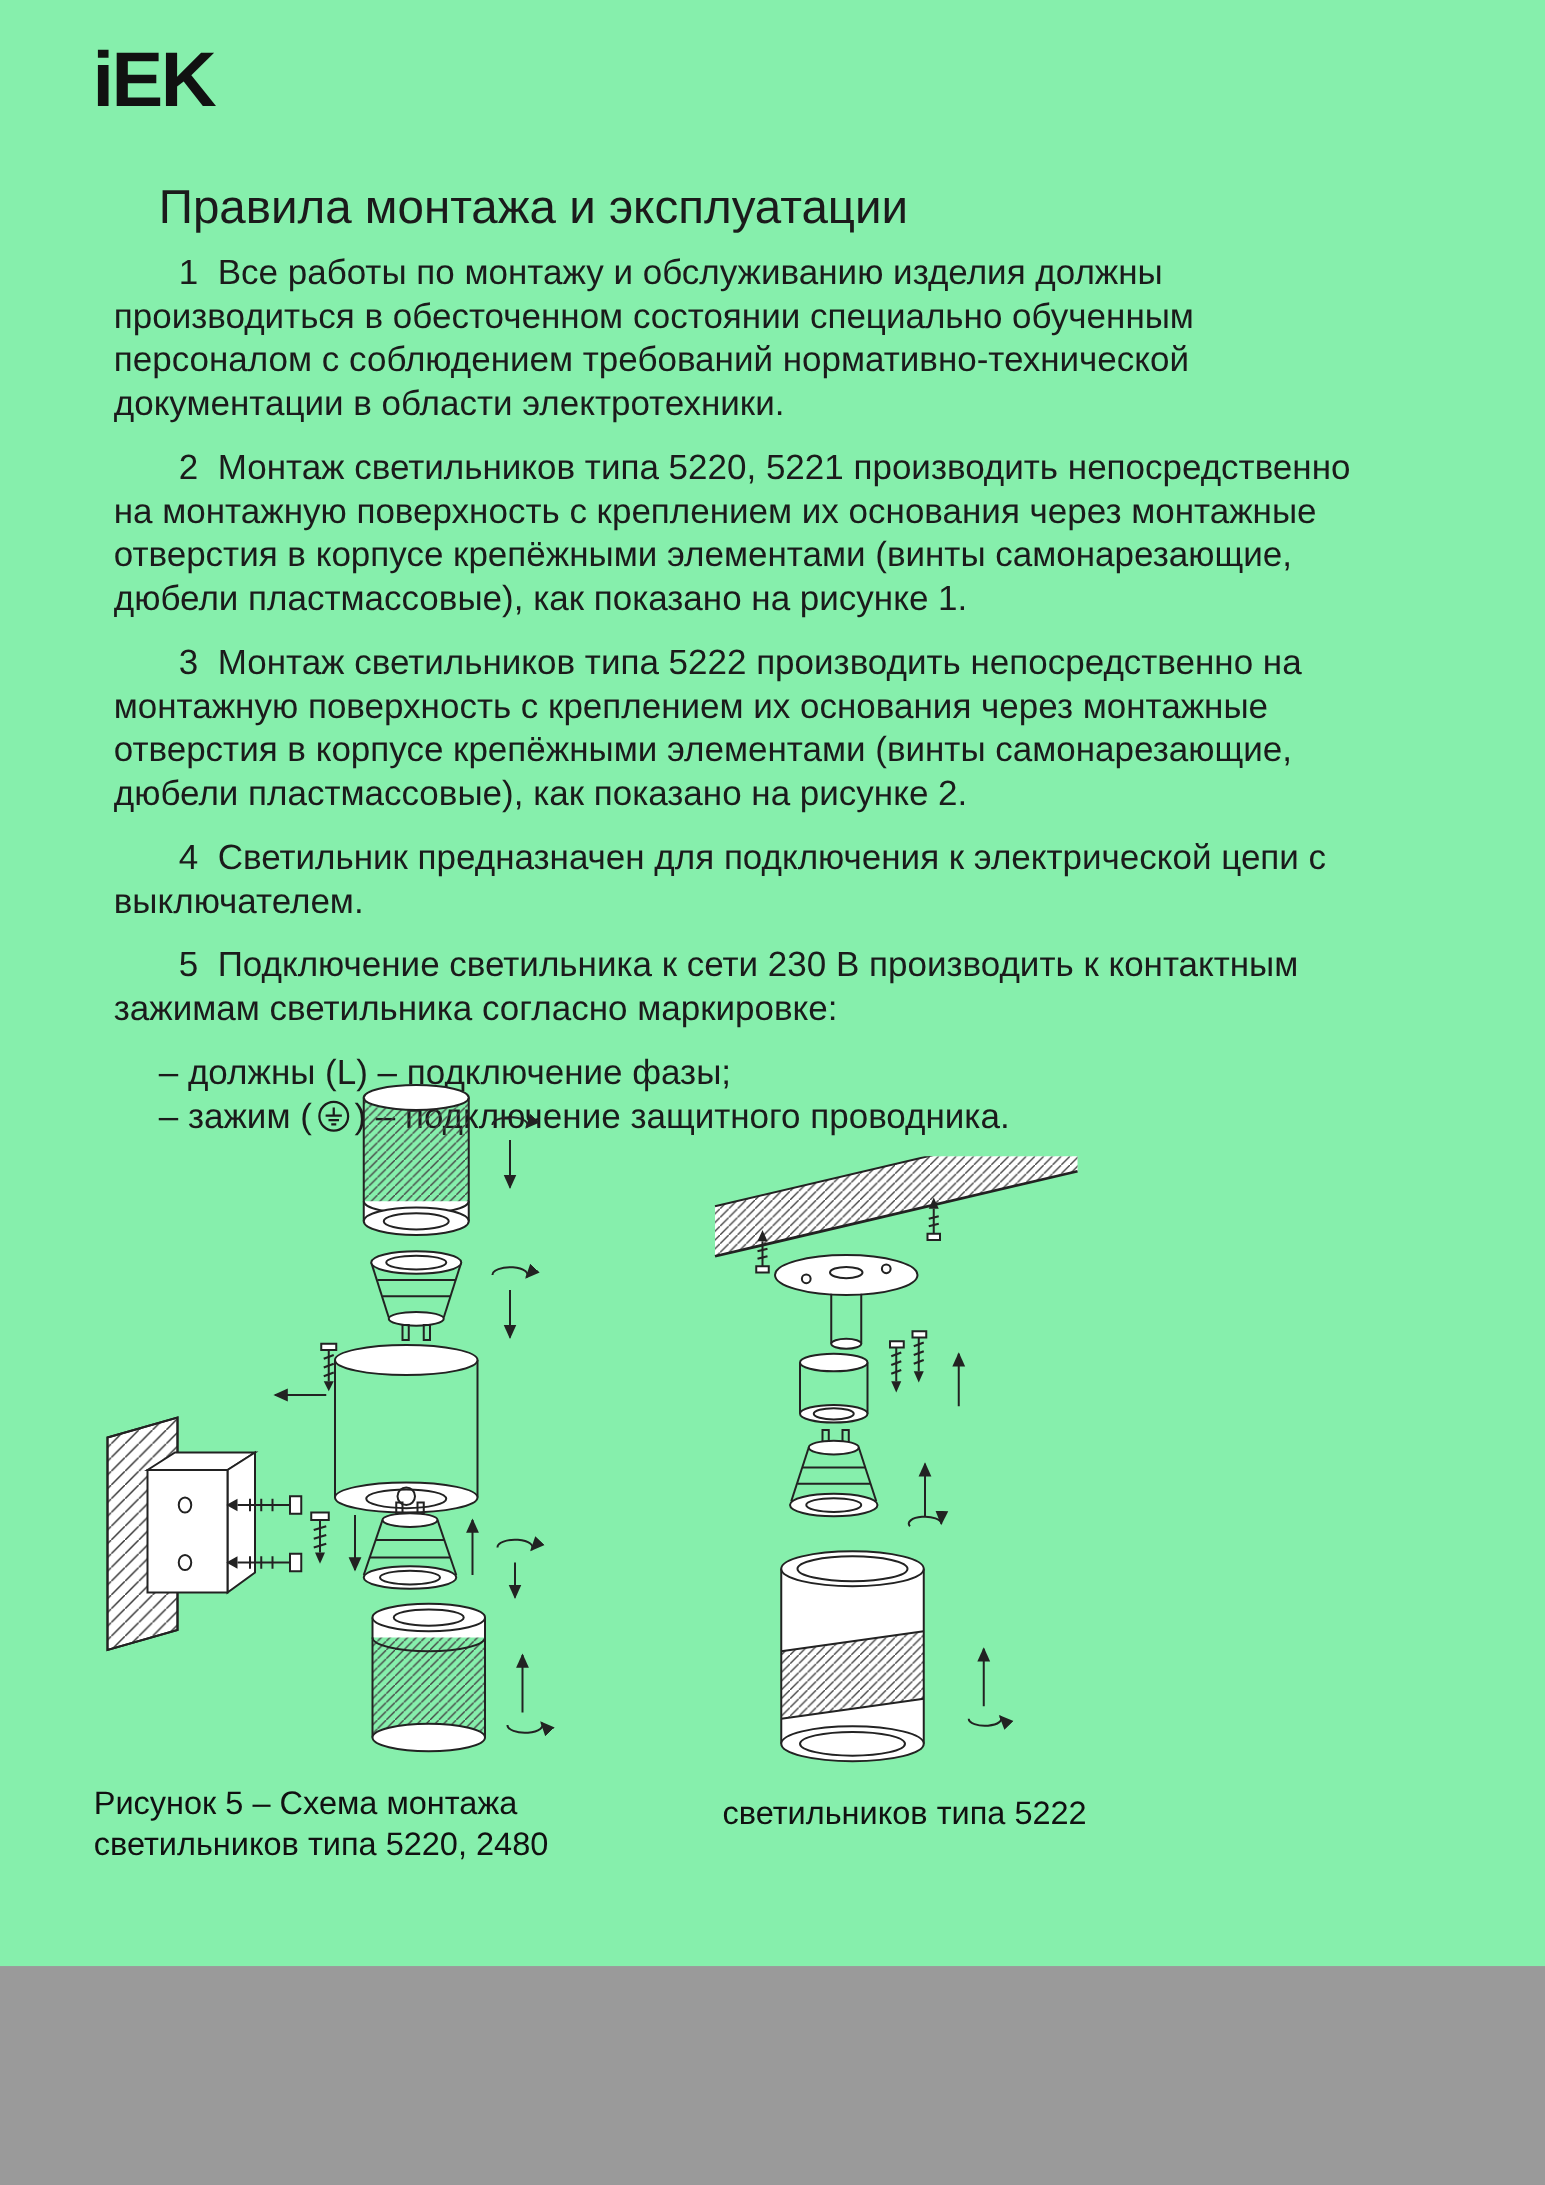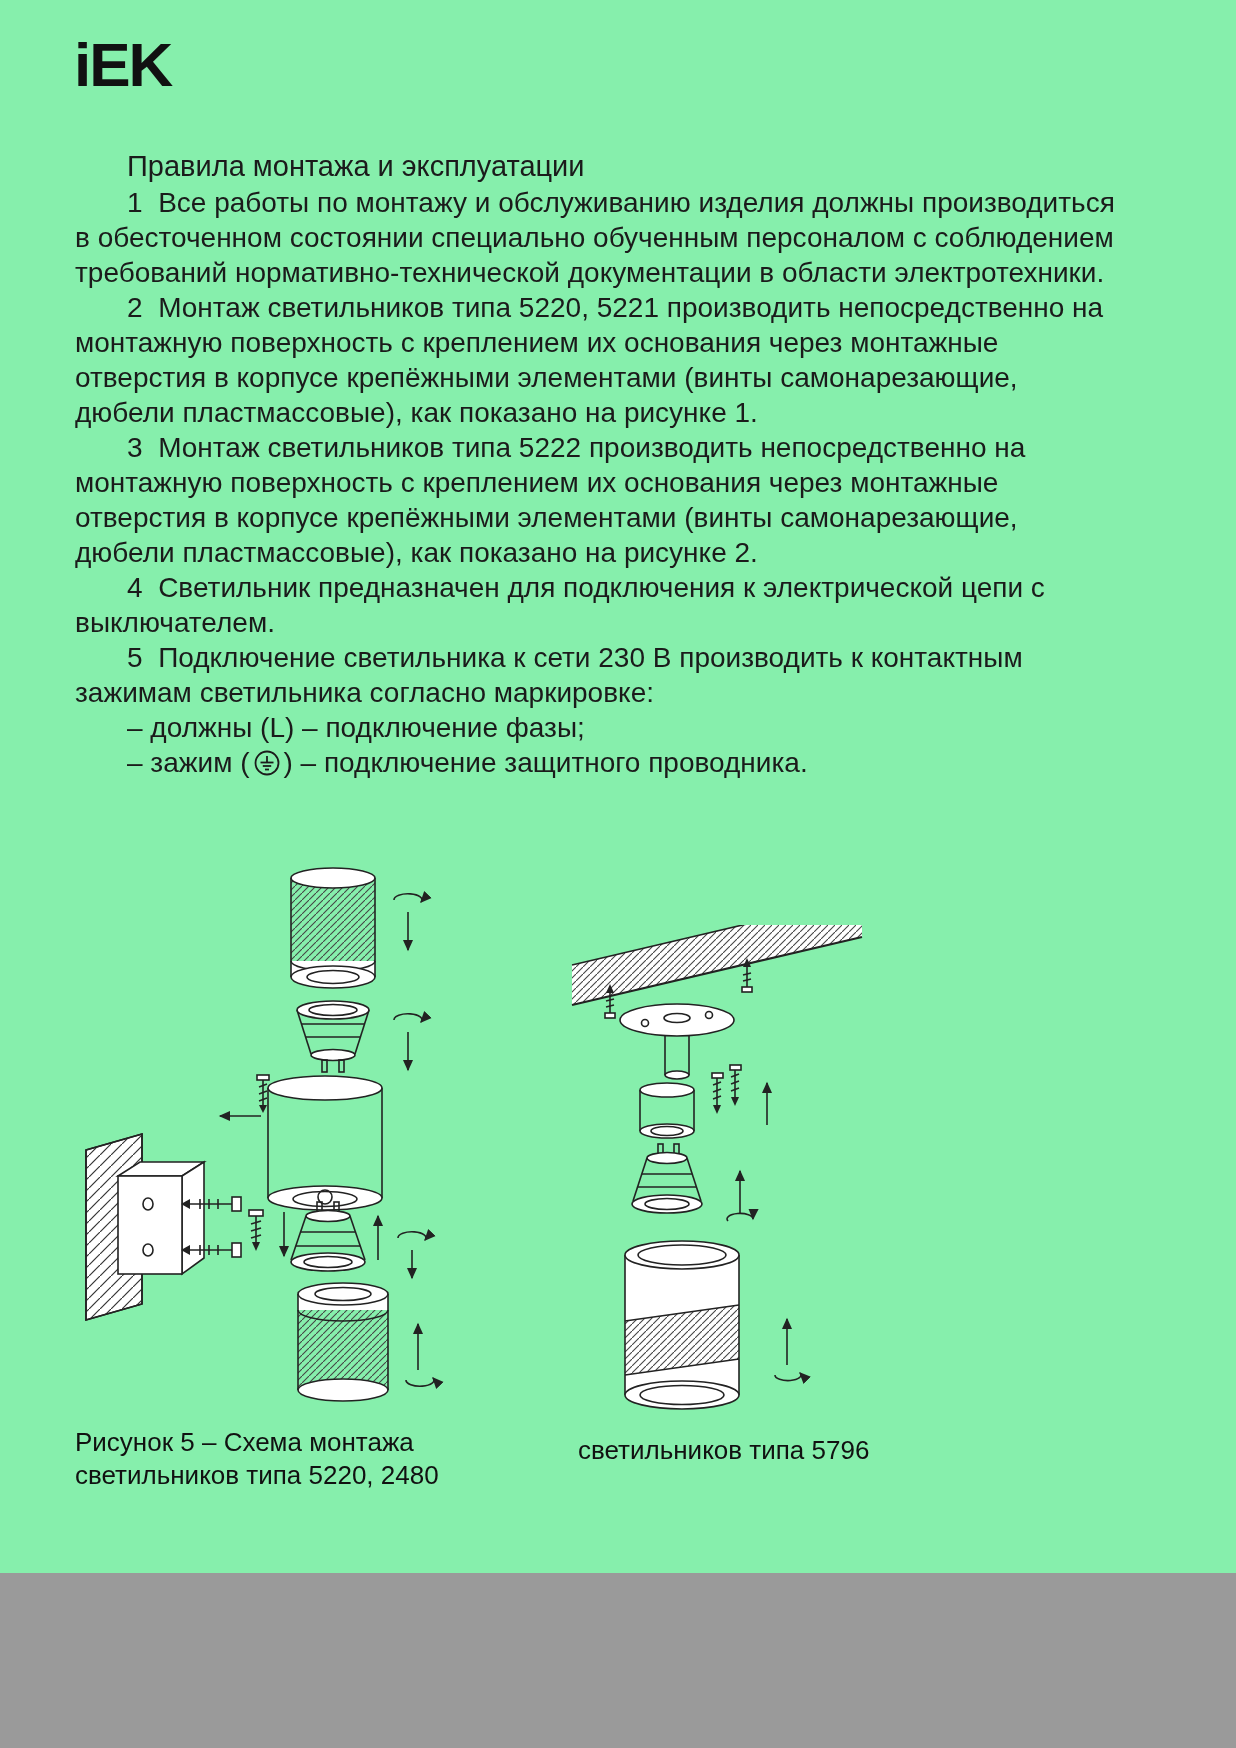--- a/index.html
+++ b/index.html
@@ -15,24 +15,24 @@
   .logo{
     position:absolute;left:74px;top:34px;
     font-size:62px;font-weight:700;letter-spacing:-2px;
     color:#111;line-height:1;
   }
   .content{
     position:absolute;left:75px;top:148px;width:1045px;
     font-size:28px;line-height:35px;
   }
   .title{
-    font-size:29px;font-weight:400;
+    font-size:38px;font-weight:400;
     margin:0 0 1px 52px;line-height:36px;
   }
-  .para{margin:0;text-indent:52px;white-space:pre-wrap;}
+  .para{margin:16px;text-indent:52px;white-space:pre-wrap;}
   .bullet{margin:0;padding-left:52px;}
   .bullet .seg{white-space:pre-wrap;}
   .ground-icon{vertical-align:-6px;margin:0 2px;}
   .fig{position:absolute;}
   .fig1{left:78px;top:858px;}
   .fig2{left:562px;top:925px;}
   .caption{position:absolute;font-size:26px;line-height:33px;color:#111;}
   .cap1{left:75px;top:1426px;}
   .cap2{left:578px;top:1434px;}
 </style>
@@ -261,16 +261,16 @@
       <path d="M213,450 a13,5.5 0 1 0 25,-2" marker-end="url(#arB)"></path>
     </g>
   </svg>
 
   <div class="caption cap1">
     <div>Рисунок 5 – Схема монтажа</div>
     <div>светильников типа 5220, 2480</div>
   </div>
 
   <div class="caption cap2">
-    <div>светильников типа 5796</div>
+    <div>светильников типа 5222</div>
   </div>
 
 </div>
 
 </body></html>

